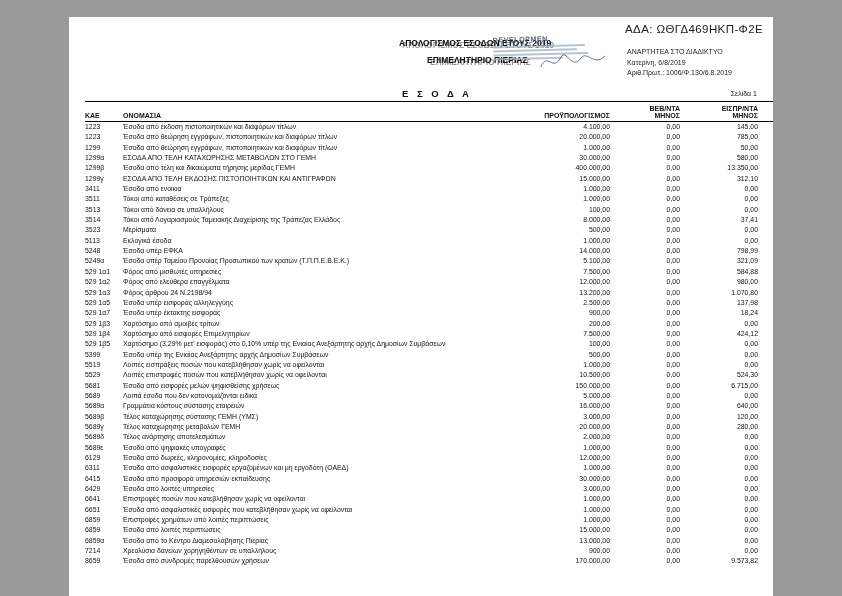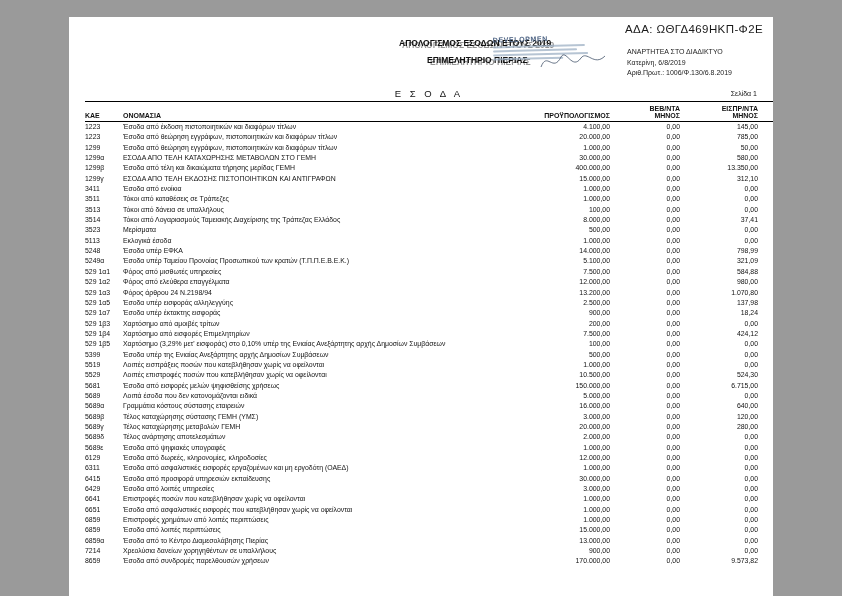--- a/index.html
+++ b/index.html
@@ -14,21 +14,21 @@
   .g1{left:333px;top:23px;}
   .g2{left:361px;top:40px;}
   .stamp{
     position:absolute;left:424px;top:18px;width:110px;color:#5d7390;
     transform:rotate(-1.5deg);font-size:6.5px;line-height:1.2;
   }
   .stamp-title{font-weight:bold;font-size:7px;letter-spacing:.6px;color:#4d6383;}
   .stamp-bar{height:2px;background:#9db0c4;opacity:.75;margin:2px 0;border-radius:1px;}
   .sig{position:absolute;left:470px;top:30px;}
   .right-block{position:absolute;left:558px;top:30px;font-size:7px;line-height:1.5;color:#222;}
-  .section-title{position:absolute;left:8px;top:71px;width:100%;text-align:center;font-weight:normal;font-size:9.5px;letter-spacing:3px;}
+  .section-title{position:absolute;left:16px;top:71px;width:100%;text-align:center;font-weight:bold;font-size:9.5px;letter-spacing:3px;}
   .page-label{position:absolute;right:16px;top:73px;font-size:7px;}
   table.doc{
     position:absolute;left:16px;top:84px;width:811px;border-collapse:collapse;table-layout:fixed;
   }
   table.doc th{
     font-size:7px;font-weight:bold;vertical-align:bottom;white-space:pre-line;
     border-top:1px solid #000;border-bottom:1px solid #000;padding:3px 0 2px 0;
   }
   table.doc td{
     font-size:6.9px;line-height:10.35px;padding:0;white-space:nowrap;overflow:hidden;

